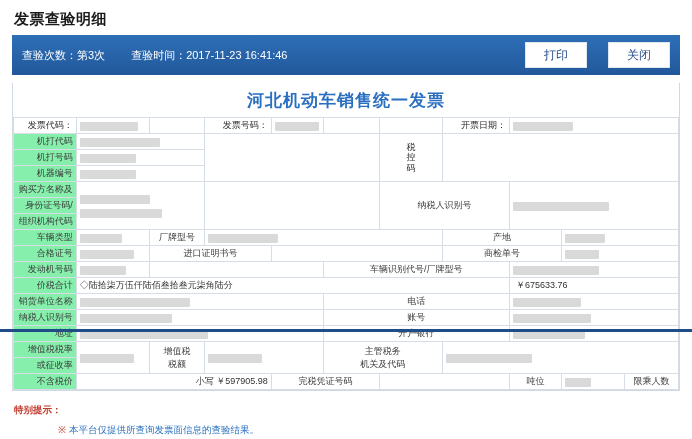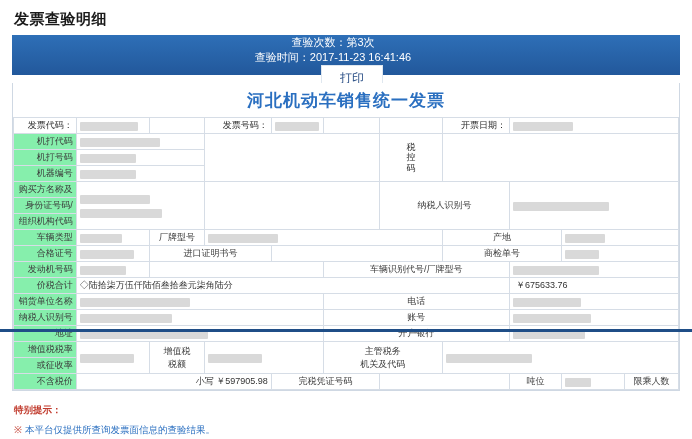--- a/index.html
+++ b/index.html
@@ -34,39 +34,38 @@
   
   .blue-band {
     margin: 0 12px;
     height: 40px;
     background: linear-gradient(180deg, #2e6fb7 0%, #22589b 100%);
     display: flex;
     align-items: center;
     padding: 0 10px;
     box-sizing: border-box;
     position: relative;
-    flex-direction: column;
   }
   .blue-band .bi {
     color: #fff;
     font-size: 11px;
     margin-right: 26px;
     white-space: nowrap;
   }
   .blue-band .spacer { flex: 1; }
   .band-btn {
     background: #fff;
     border: 1px solid #dfe7ef;
     color: #2a4f86;
     font-size: 12px;
     width: 62px;
     height: 26px;
     line-height: 24px;
     text-align: center;
-    margin-left: 12px;
+    margin-left: 21px;
     cursor: pointer;
     font-family: "Liberation Sans", sans-serif;
     padding: 0;
     box-sizing: border-box;
   }
   
   .invoice {
     margin: 8px 12px 0 12px;
     border: 1px solid #cfd8e3;
     border-top: none;
@@ -133,20 +132,21 @@
     font-size: 9.5px;
     line-height: 1.9;
   }
   .notes .head {
     color: #c0392b;
     font-weight: bold;
     margin-bottom: 2px;
   }
   .notes .line {
     color: #2a6fc0;
+    margin-left: 44px;
   }
   .notes .line .dot {
     color: #c0392b;
     margin-right: 3px;
   }
   .bottom-rule {
     position: absolute;
     left: 0; right: 0; bottom: 0;
     height: 3px;
     background: #1f4e87;

